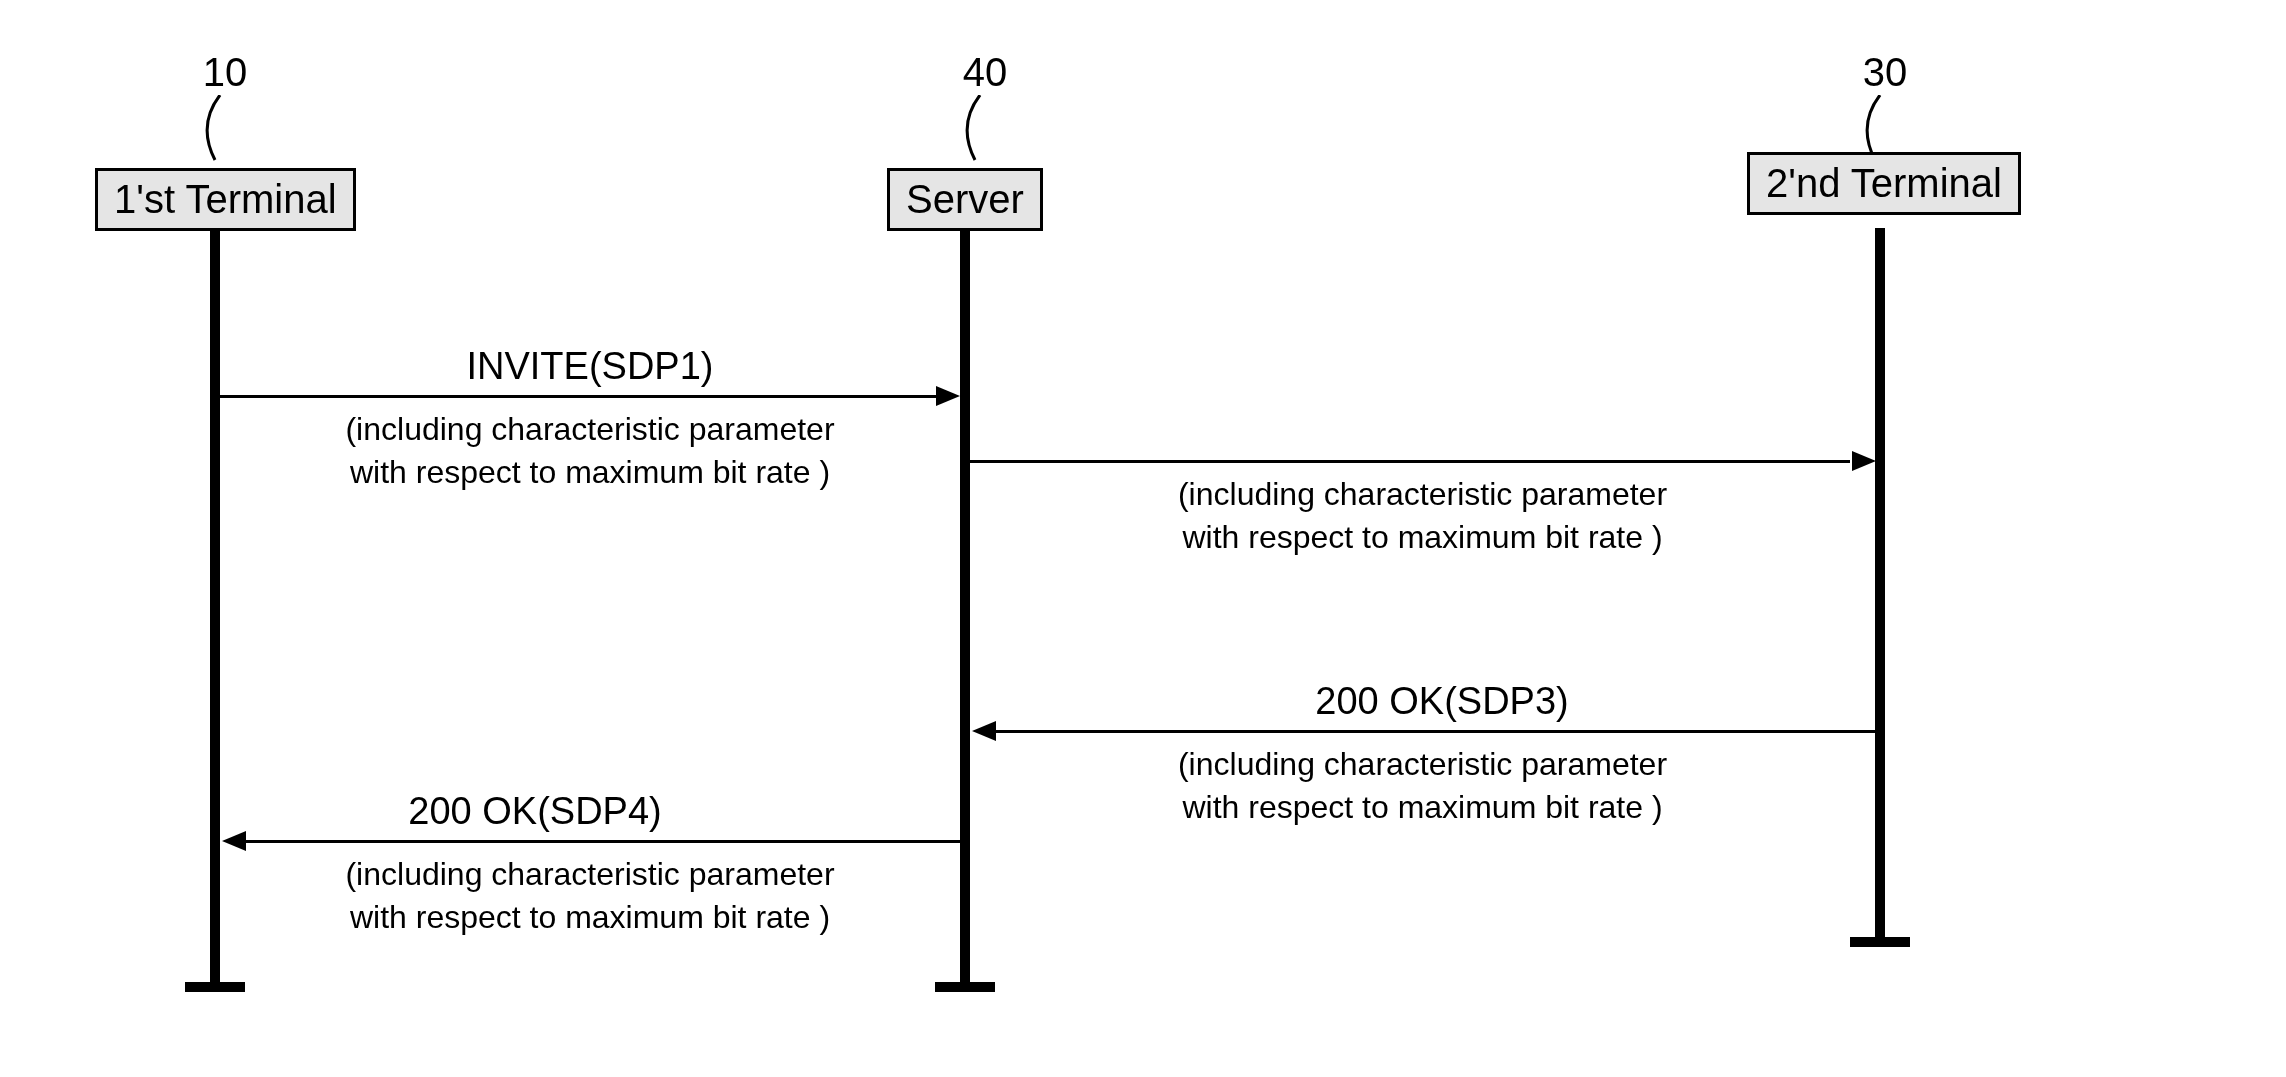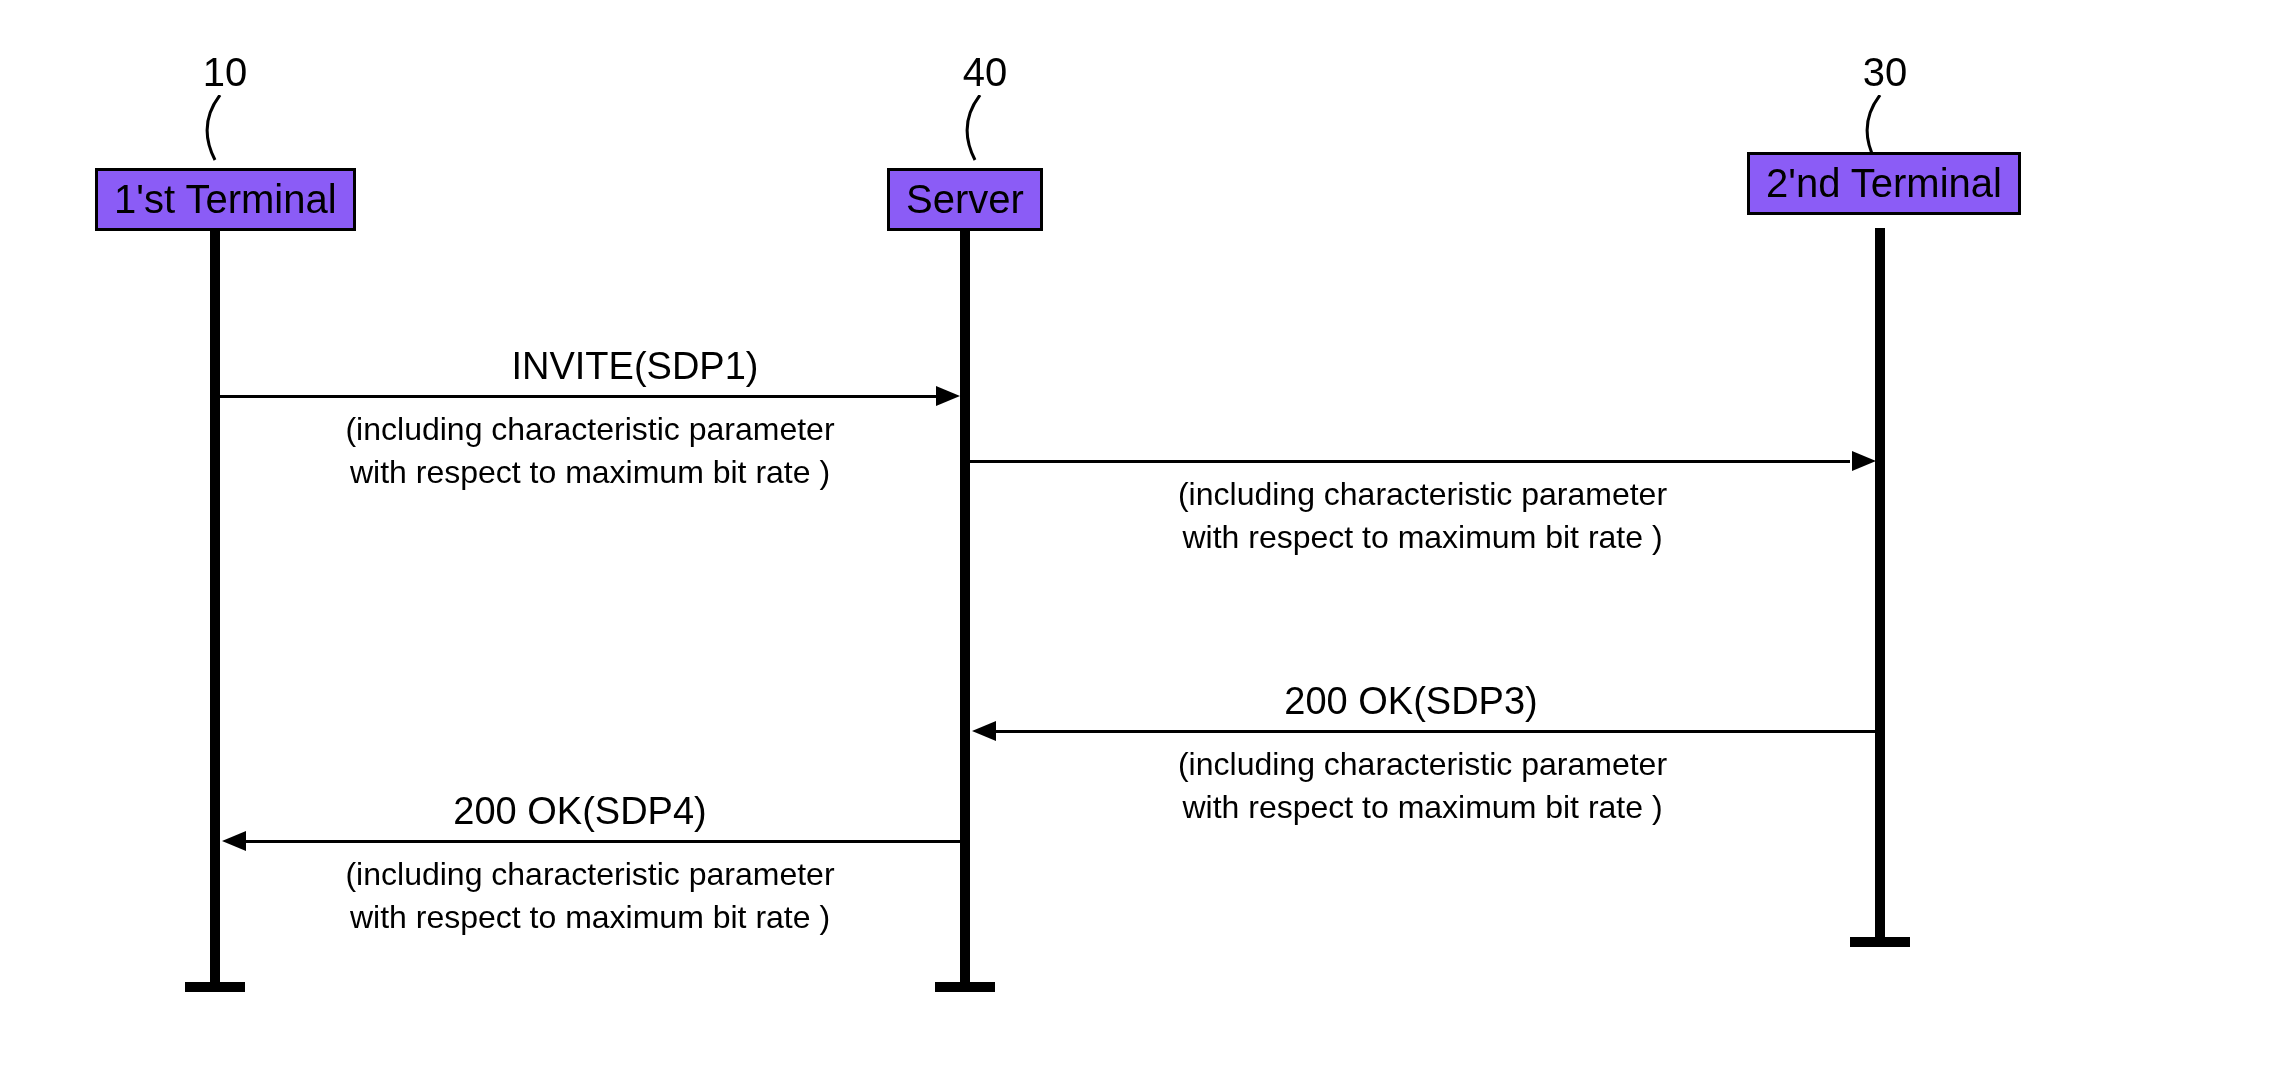--- a/index.html
+++ b/index.html
@@ -21,21 +21,21 @@
     position: absolute;
     font-size: 40px;
     text-align: center;
   }
   .ref-leader {
     position: absolute;
   }
   .node-box {
     position: absolute;
     border: 3px solid #000;
-    background: #8b5cf6;
+    background: #e5e5e5;
     padding: 6px 16px;
     font-size: 40px;
     white-space: nowrap;
     text-align: center;
   }
   .lifeline {
     position: absolute;
     width: 10px;
     background: #000;
   }
@@ -62,21 +62,20 @@
   .arrowhead.left {
     border-top: 10px solid transparent;
     border-bottom: 10px solid transparent;
     border-right: 24px solid #000;
   }
   .msg-label {
     position: absolute;
     font-size: 38px;
     text-align: center;
     width: 100%;
-    margin-left: 45px;
   }
   .msg-sub {
     position: absolute;
     font-size: 32px;
     text-align: center;
     width: 100%;
     line-height: 1.35;
   }
 </style>
 </head>
@@ -120,21 +119,21 @@
     <span>with respect to maximum bit rate )</span>
   </div>
 
   <div class="msg-line" style="left:970px; top:460px; width:880px;"></div>
   <div class="arrowhead right" style="left:1852px; top:451px;"></div>
   <div class="msg-sub" style="left:970px; top:473px; width:905px;">
     <span>(including characteristic parameter</span><br>
     <span>with respect to maximum bit rate )</span>
   </div>
 
-  <div class="msg-label" style="left:936px; top:680px; width:860px;">200 OK(SDP3)</div>
+  <div class="msg-label" style="left:1012px; top:680px; width:860px;">200 OK(SDP3)</div>
   <div class="msg-line" style="left:995px; top:730px; width:880px;"></div>
   <div class="arrowhead left" style="left:972px; top:721px;"></div>
   <div class="msg-sub" style="left:970px; top:743px; width:905px;">
     <span>(including characteristic parameter</span><br>
     <span>with respect to maximum bit rate )</span>
   </div>
 
   <div class="msg-label" style="left:220px; top:790px; width:630px;">200 OK(SDP4)</div>
   <div class="msg-line" style="left:245px; top:840px; width:715px;"></div>
   <div class="arrowhead left" style="left:222px; top:831px;"></div>

